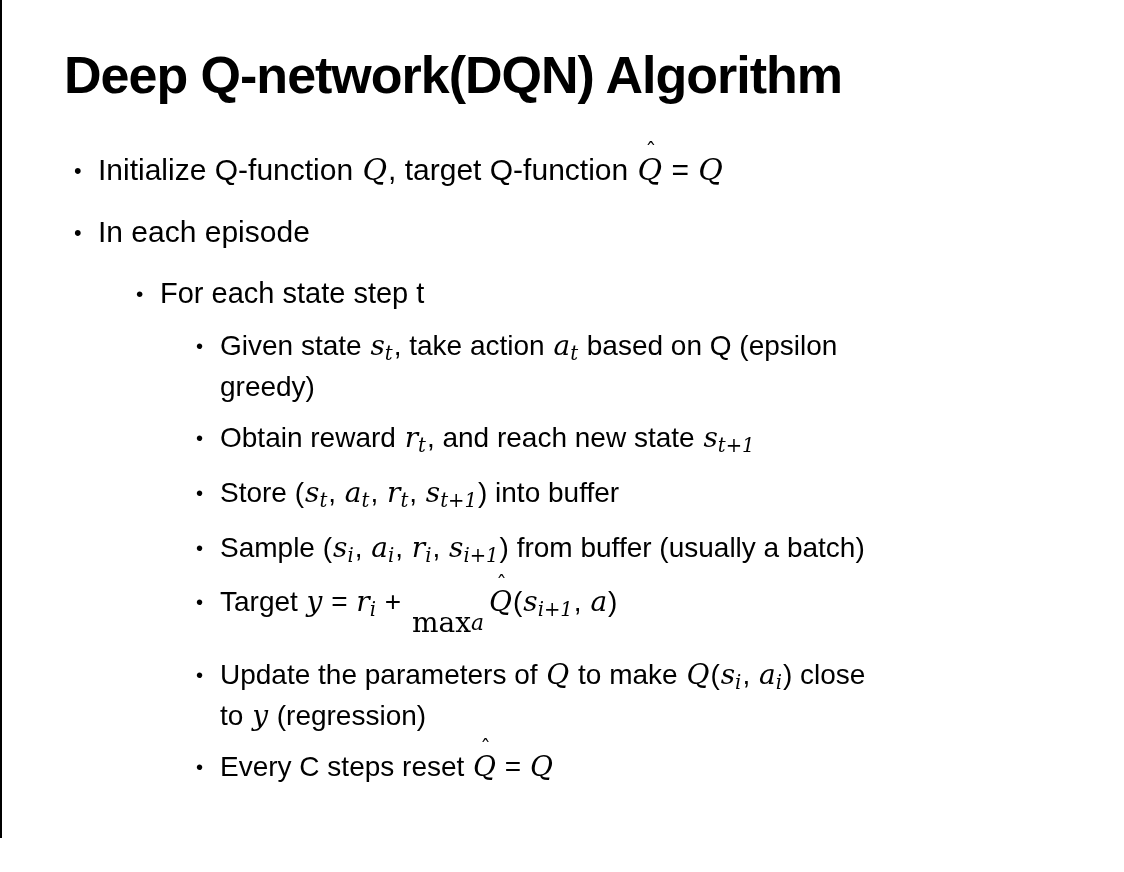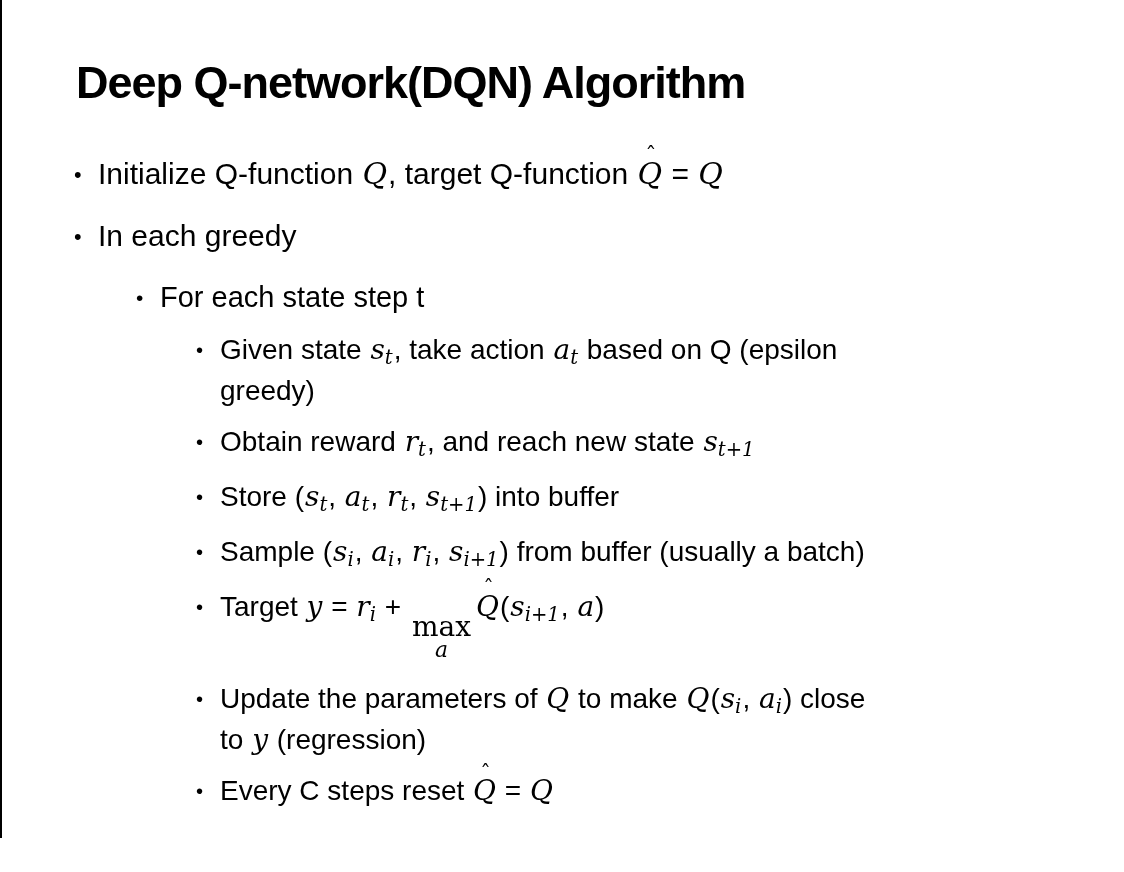--- a/index.html
+++ b/index.html
@@ -11,23 +11,23 @@
     font-family:"Liberation Sans", sans-serif;
     overflow:hidden;
     box-sizing:border-box;
   }
   .edge-line {
     position:absolute; left:0; top:0;
     width:2px; height:838px;
     background:#000000;
   }
   .title {
-    margin:12px;
+    margin:0;
     padding:46px 12px 0 64px;
-    font-size:45px;
+    font-size:52px;
     font-weight:700;
     letter-spacing:-1px;
     line-height:1.12;
     color:#000000;
   }
   .bullets {
     margin:46px 30px 0 64px;
     line-height:1.34;
   }
   .bullet { display:flex; align-items:flex-start; }
@@ -54,21 +54,21 @@
   }
   .hat { position:relative; display:inline-block; }
   .hat .caret {
     position:absolute; left:54%; top:-0.46em;
     transform:translateX(-50%);
     font-style:normal;
     font-size:0.75em;
     line-height:1;
   }
   .maxstack {
-    display:inline-flex; flex-direction:column; align-items:center;
+    display:inline-flex; flex-direction:row; align-items:center;
     line-height:0.92;
     vertical-align:-0.74em;
     margin:0 4px 0 3px;
     font-family:"DejaVu Serif", serif;
   }
   .maxstack .top { font-style:normal; }
   .maxstack .bot { font-style:italic; font-size:0.78em; }
 </style>
 </head>
 <body>
@@ -76,21 +76,21 @@
 <div class="slide" style="background: rgb(255, 255, 255); color: rgb(0, 0, 0);">
   <div class="edge-line" style="background: rgb(0, 0, 0);"></div>
   <h1 class="title">Deep Q-network(DQN) Algorithm</h1>
   <div class="bullets">
       <div class="bullet level-1">
         <span class="marker">•</span>
         <span class="content">Initialize Q-function <span class="math">Q</span>, target Q-function <span class="math hat"><span class="caret">ˆ</span>Q</span> = <span class="math">Q</span></span>
       </div>
       <div class="bullet level-1">
         <span class="marker">•</span>
-        <span class="content">In each greedy</span>
+        <span class="content">In each episode</span>
       </div>
       <div class="bullet level-2">
         <span class="marker">•</span>
         <span class="content">For each state step t</span>
       </div>
       <div class="bullet level-3">
         <span class="marker">•</span>
         <span class="content">Given state <span class="math">s<span class="sub">t</span></span>, take action <span class="math">a<span class="sub">t</span></span> based on Q (epsilon<br>greedy)</span>
       </div>
       <div class="bullet level-3">

